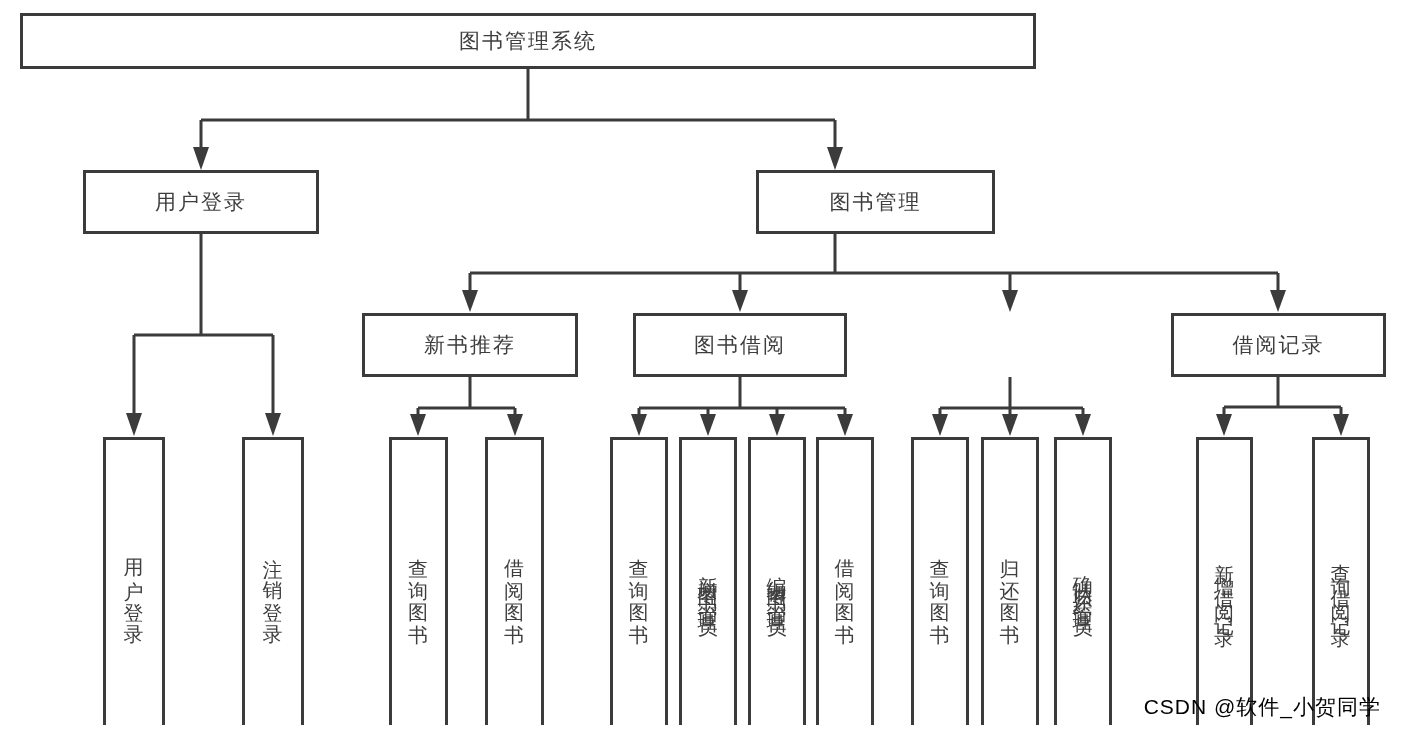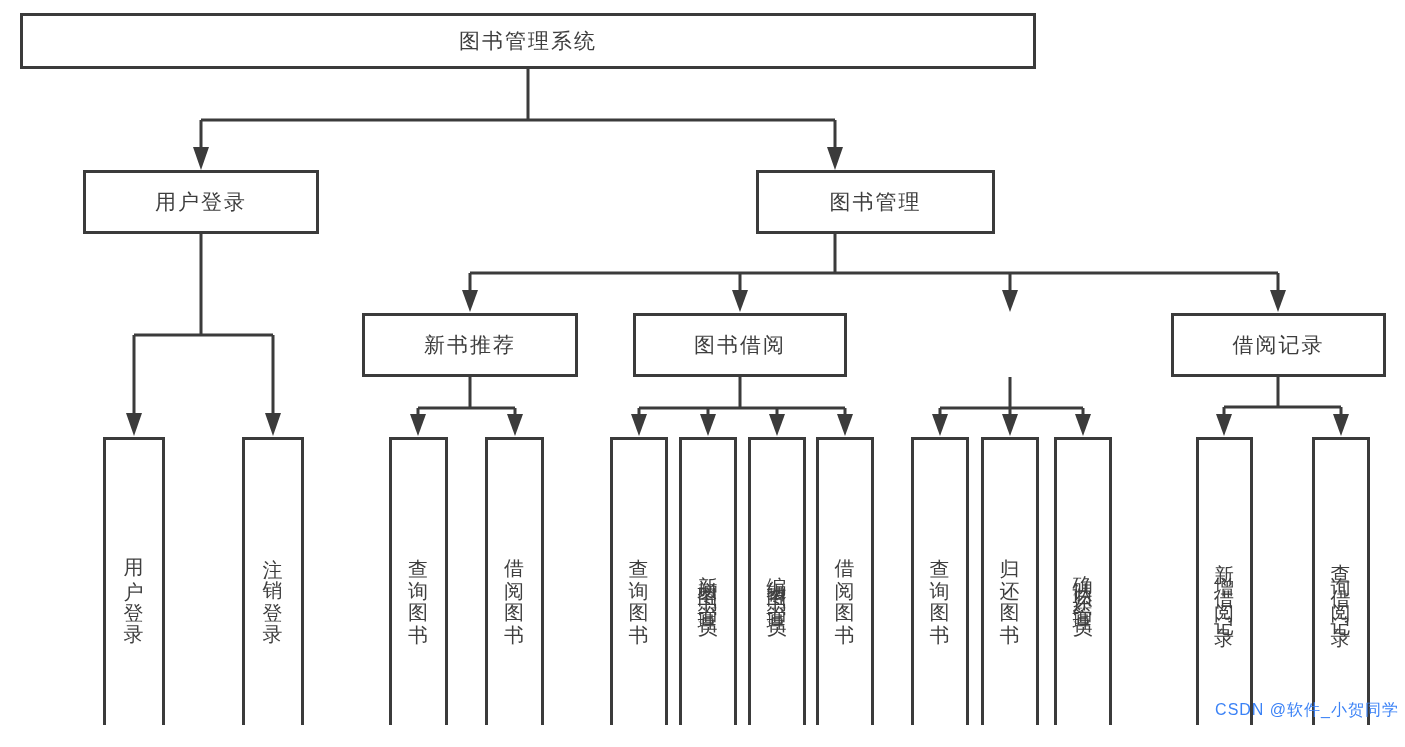--- a/index.html
+++ b/index.html
@@ -37,22 +37,22 @@
     writing-mode: vertical-rl;
     text-orientation: mixed;
     font-size: 20px; color: #3e3e3e;
     line-height: 1;
   }
   .ls-4 span { letter-spacing: 22px; }
   .ls-6 span { letter-spacing: 13px; }
   .ls-9 span { letter-spacing: 6px; }
   .watermark {
     position: absolute;
-    right: 6px; bottom: 4px;
-    font-size: 16px; color: #3b82f6;
+    right: 24px; bottom: 4px;
+    font-size: 21px; color: #000000;
     letter-spacing: 1px;
     z-index: 2;
   }
 </style>
 </head>
 <body>
 
 <div class="canvas">
 
   <svg class="connectors" viewBox="0 0 1405 747" xmlns="http://www.w3.org/2000/svg">

